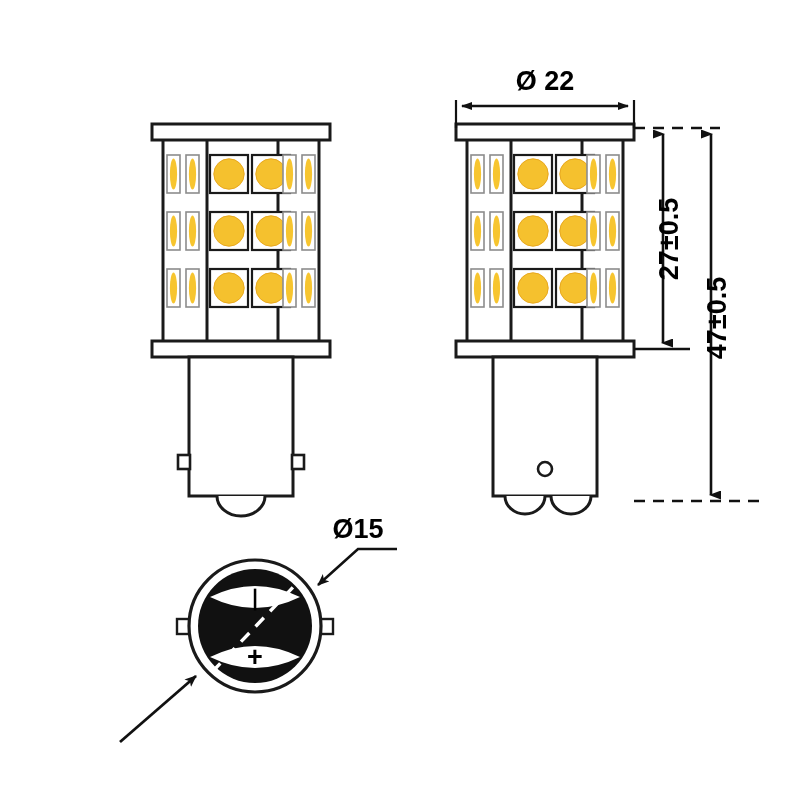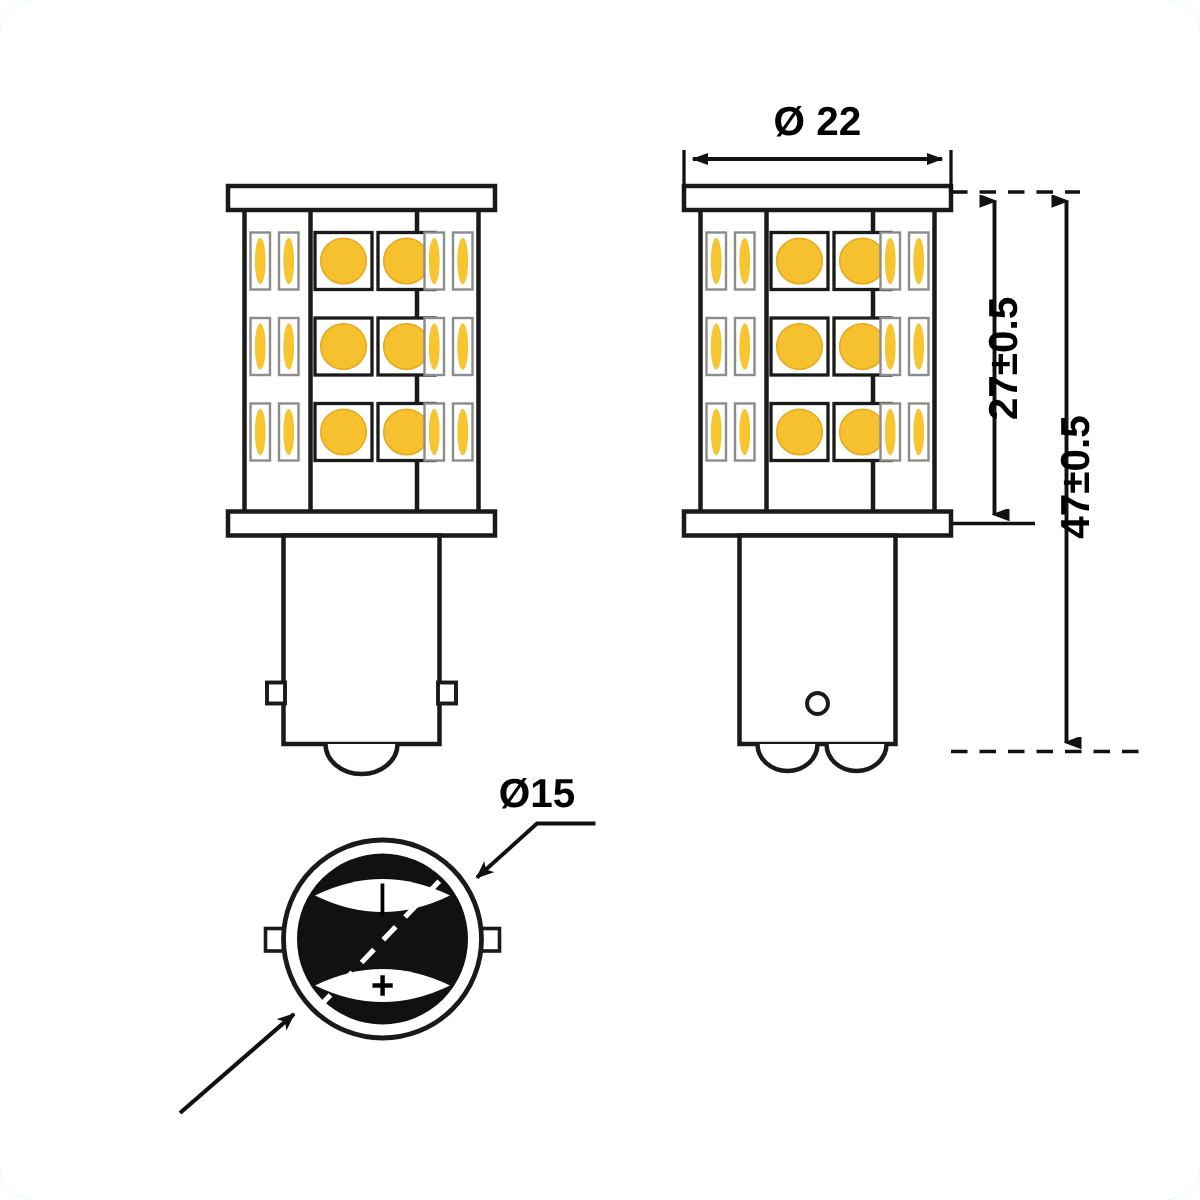--- a/index.html
+++ b/index.html
@@ -10,21 +10,20 @@
   }
   body {
     font-family: "Liberation Sans", sans-serif;
   }
   #drawing-root {
     position: relative;
     width: 800px;
     height: 800px;
     background: #7dd3fc;
     overflow: hidden;
-    border-radius: 23px;
   }
   #drawing-svg {
     display: block;
     width: 800px;
     height: 800px;
   }
   .dim-text {
     font-family: "Liberation Sans", sans-serif;
     font-weight: 700;
     fill: #000000;

